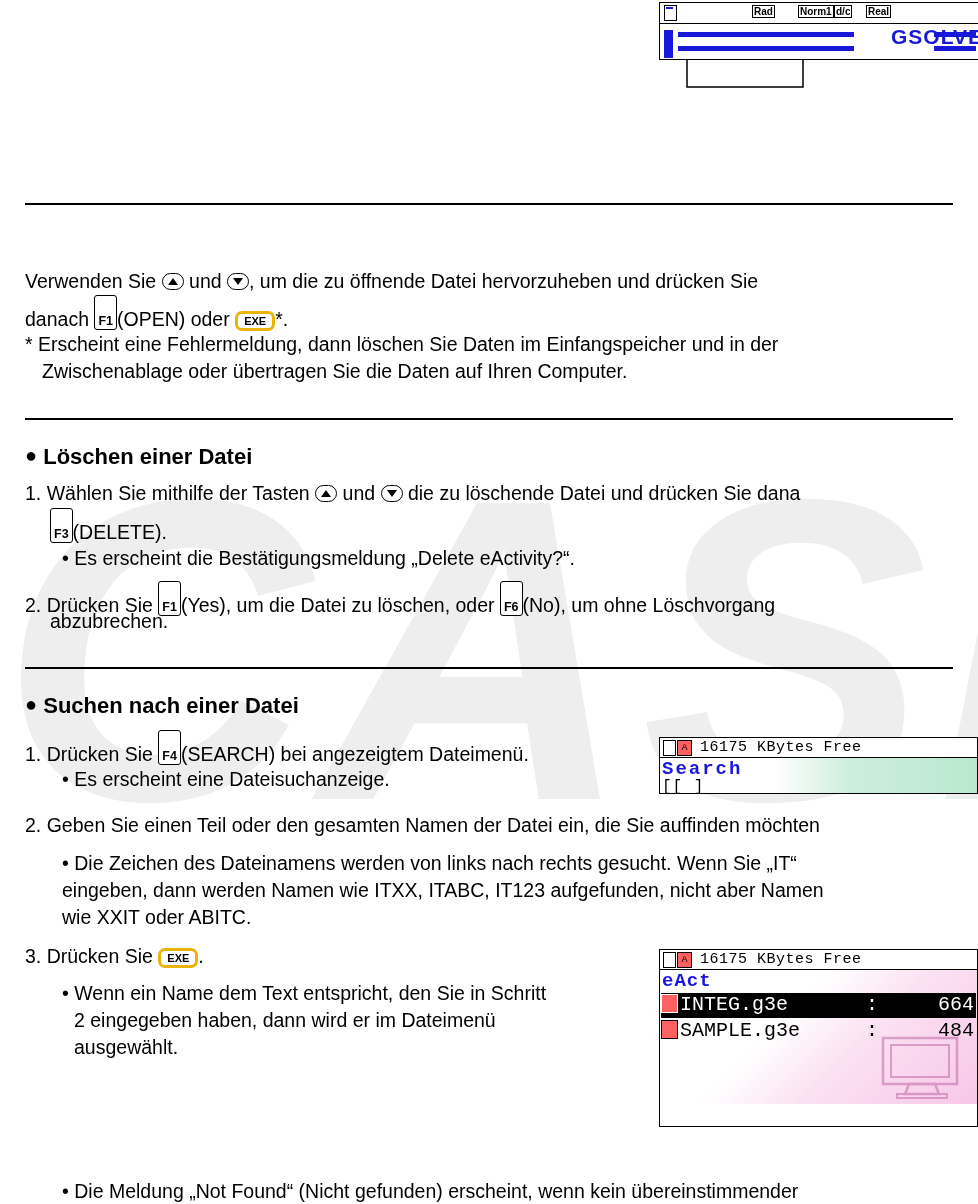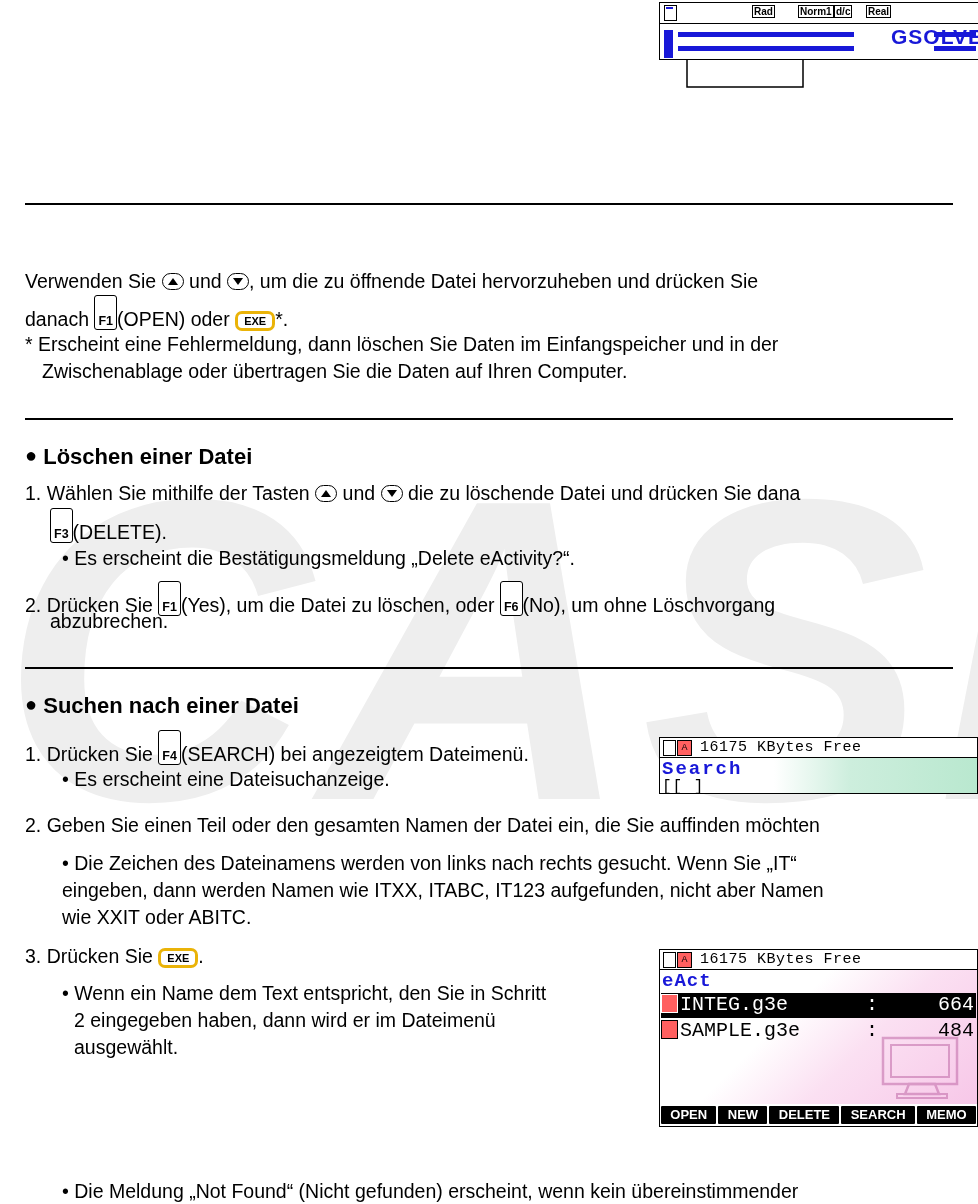--- a/index.html
+++ b/index.html
@@ -443,22 +443,15 @@
         <span style="position:absolute;right:2px;">484</span>
       </div>
 
       <svg class="monitor" viewBox="0 0 96 66">
         <rect x="8" y="4" width="74" height="46" fill="none" stroke="#c06aa8" stroke-width="2.5"></rect>
         <rect x="16" y="11" width="58" height="32" fill="none" stroke="#c06aa8" stroke-width="2"></rect>
         <path d="M34,50 L30,60 L64,60 L60,50 Z" fill="none" stroke="#c06aa8" stroke-width="2.5"></path>
         <rect x="22" y="60" width="50" height="4" fill="none" stroke="#c06aa8" stroke-width="2"></rect>
       </svg>
     </div>
-    <div id="eact-fkeys">
-      <div class="fk">OPEN</div>
-      <div class="fk">NEW</div>
-      <div class="fk">DELETE</div>
-      <div class="fk">SEARCH</div>
-      <div class="fk">MEMO</div>
-    </div>
   </div>
 
 </div>
 
 </body></html>

